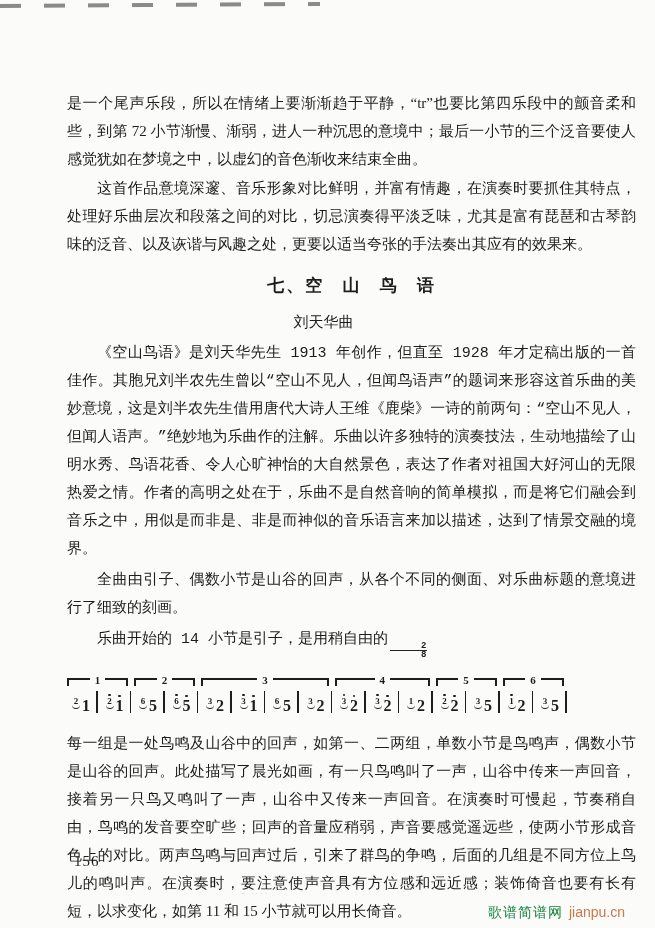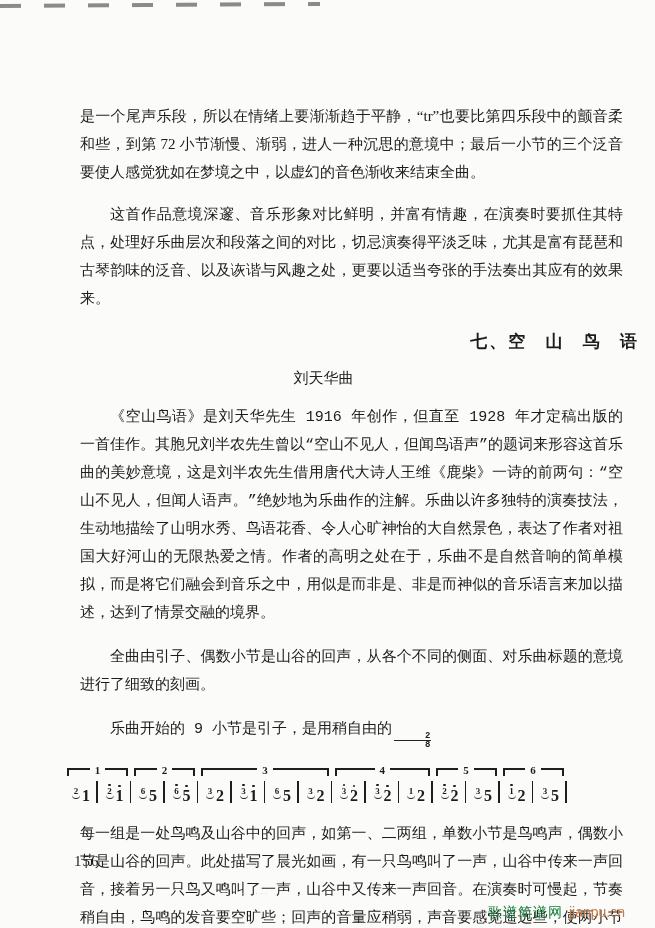--- a/index.html
+++ b/index.html
@@ -13,29 +13,29 @@
     overflow:hidden;
   }
   .top-dashes{
     position:absolute;top:3px;left:0;
     width:320px;height:4px;
     background:repeating-linear-gradient(90deg,#8a8a8a 0 21px,transparent 21px 44px);
     transform:rotate(-0.4deg);
   }
   .content{padding:86px 16px 0 64px;}
   p.body{
-    margin:16px;
+    margin:3px;
     font-size:15px;line-height:28px;
     text-align:justify;
     text-justify:inter-ideograph;
   }
   p.indent{text-indent:2em;font-family:Liberation Mono, monospace;}
   .section-title{
     margin:14px 0 0 0;
-    text-align:right;
+    text-align:center;
     font-size:17px;font-weight:bold;
     letter-spacing:2px;word-spacing:12px;
   }
   .composer{
     text-align:center;
     margin:16px 56px 8px 0;
     font-size:15px;
   }
   
   .frac{display:inline-flex;flex-direction:column;align-items:center;vertical-align:-5px;margin:0 2px;}
@@ -86,25 +86,25 @@
   <div class="content">
 
     <p class="body">是一个尾声乐段，所以在情绪上要渐渐趋于平静，“tr”也要比第四乐段中的颤音柔和些，到第 72 小节渐慢、渐弱，进人一种沉思的意境中；最后一小节的三个泛音要使人感觉犹如在梦境之中，以虚幻的音色渐收来结束全曲。</p>
 
     <p class="body indent">这首作品意境深邃、音乐形象对比鲜明，并富有情趣，在演奏时要抓住其特点，处理好乐曲层次和段落之间的对比，切忌演奏得平淡乏味，尤其是富有琵琶和古琴韵味的泛音、以及诙谐与风趣之处，更要以适当夸张的手法奏出其应有的效果来。</p>
 
     <h2 class="section-title">七、空 山 鸟 语</h2>
 
     <div class="composer">刘天华曲</div>
 
-    <p class="body indent">《空山鸟语》是刘天华先生 1916 年创作，但直至 1928 年才定稿出版的一首佳作。其胞兄刘半农先生曾以“空山不见人，但闻鸟语声”的题词来形容这首乐曲的美妙意境，这是刘半农先生借用唐代大诗人王维《鹿柴》一诗的前两句：“空山不见人，但闻人语声。”绝妙地为乐曲作的注解。乐曲以许多独特的演奏技法，生动地描绘了山明水秀、鸟语花香、令人心旷神怡的大自然景色，表达了作者对祖国大好河山的无限热爱之情。作者的高明之处在于，乐曲不是自然音响的简单模拟，而是将它们融会到音乐之中，用似是而非是、非是而神似的音乐语言来加以描述，达到了情景交融的境界。</p>
+    <p class="body indent">《空山鸟语》是刘天华先生 1913 年创作，但直至 1928 年才定稿出版的一首佳作。其胞兄刘半农先生曾以“空山不见人，但闻鸟语声”的题词来形容这首乐曲的美妙意境，这是刘半农先生借用唐代大诗人王维《鹿柴》一诗的前两句：“空山不见人，但闻人语声。”绝妙地为乐曲作的注解。乐曲以许多独特的演奏技法，生动地描绘了山明水秀、鸟语花香、令人心旷神怡的大自然景色，表达了作者对祖国大好河山的无限热爱之情。作者的高明之处在于，乐曲不是自然音响的简单模拟，而是将它们融会到音乐之中，用似是而非是、非是而神似的音乐语言来加以描述，达到了情景交融的境界。</p>
 
     <p class="body indent">全曲由引子、偶数小节是山谷的回声，从各个不同的侧面、对乐曲标题的意境进行了细致的刻画。</p>
 
-    <p class="body indent"><span>乐曲开始的 9 小节是引子，是用稍自由的</span><span class="frac">
+    <p class="body indent"><span>乐曲开始的 14 小节是引子，是用稍自由的</span><span class="frac">
           <span class="num">2</span>
           <span class="den">8</span>
         </span></p>
 
     <div class="notation">
         <div class="ngroup">
           <div class="bracket">
             <span class="btick"></span>
             <span class="bseg"></span>
             <span class="bnum">1</span>

